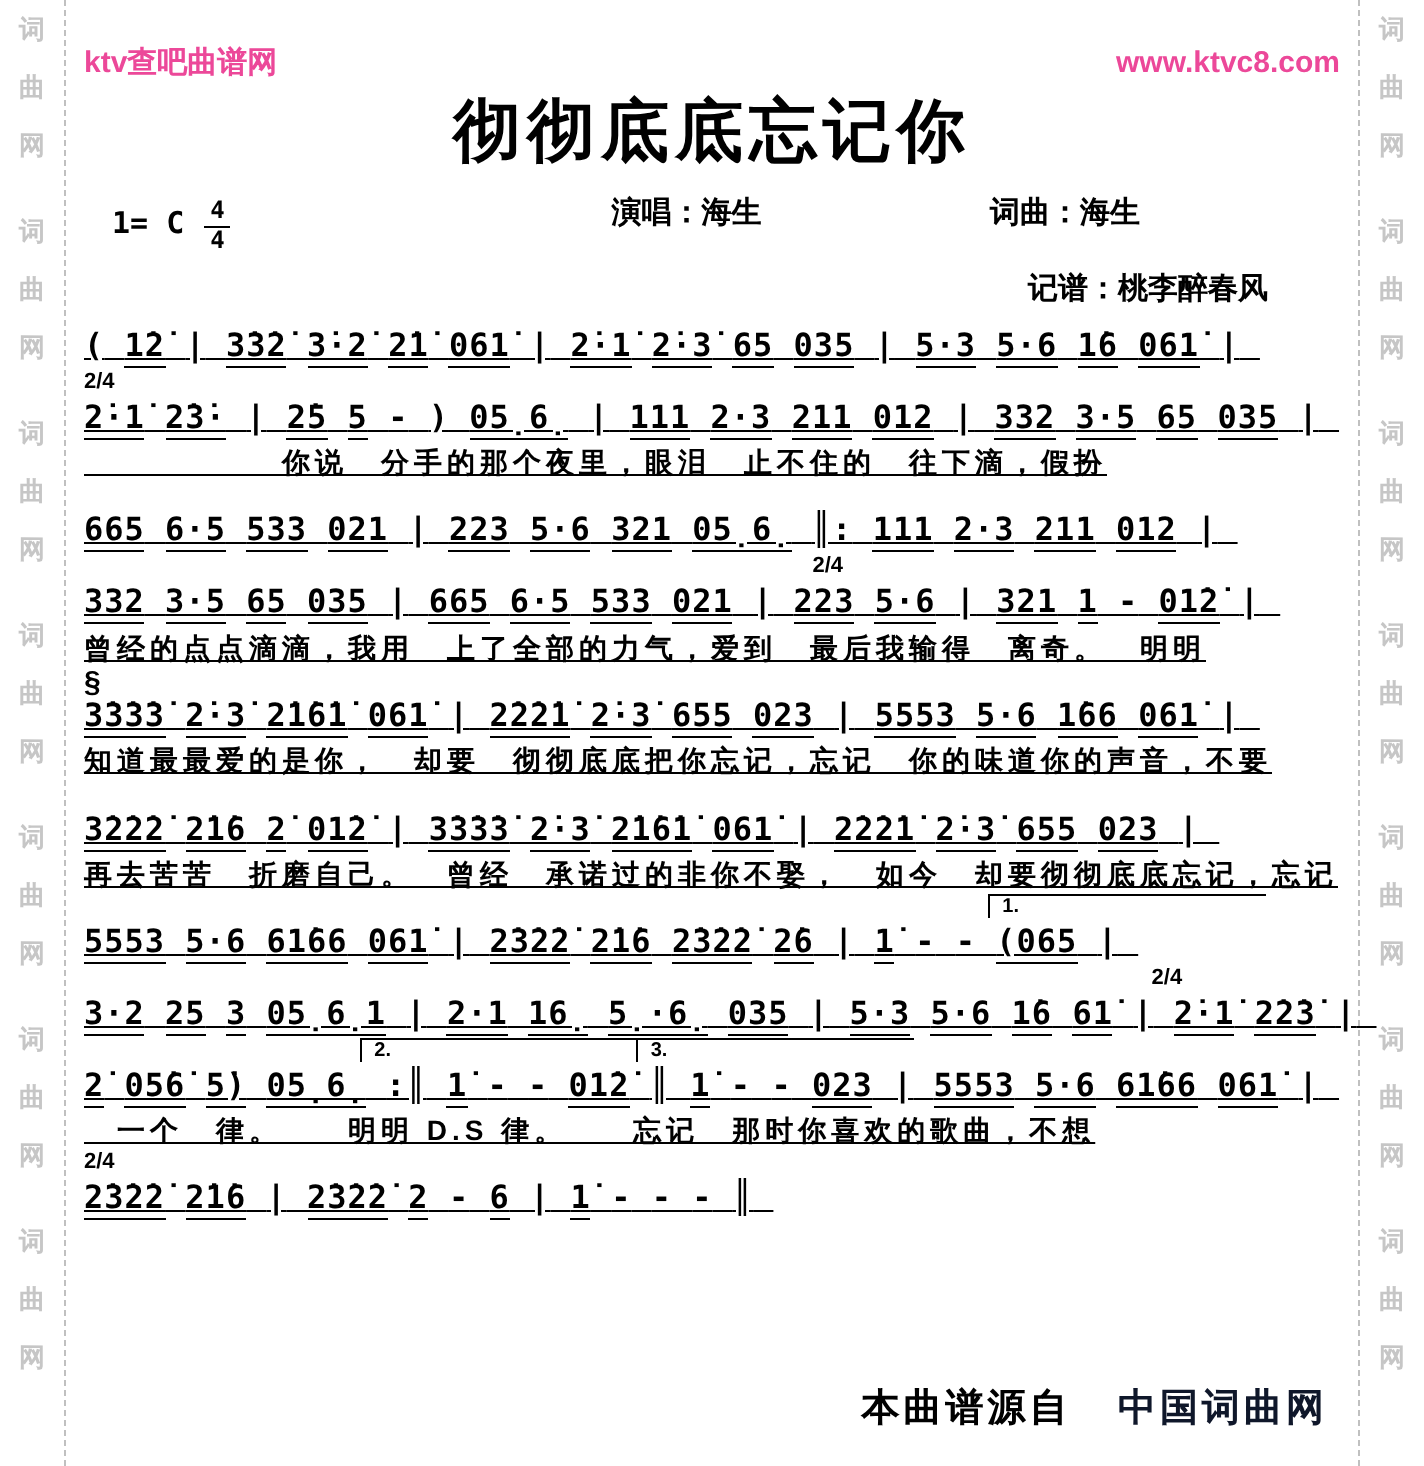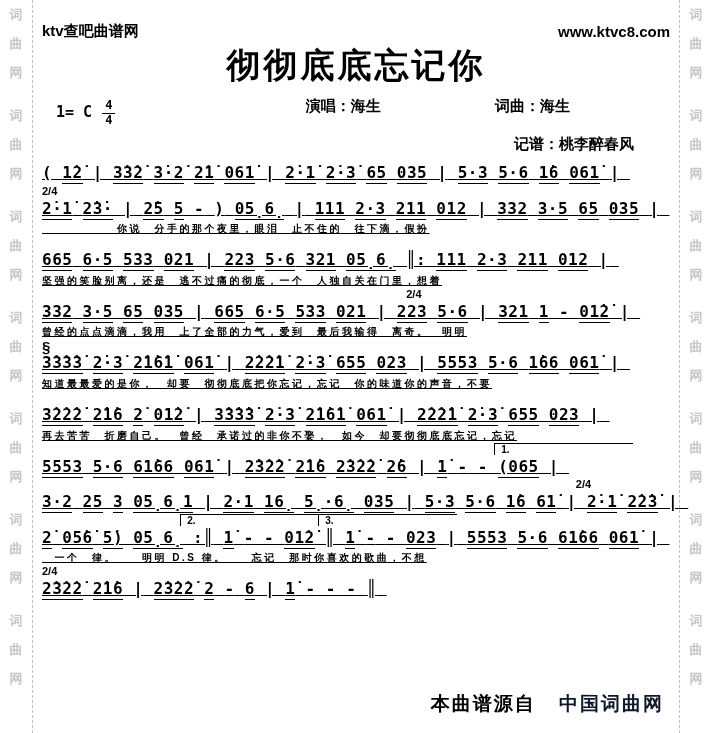--- a/index.html
+++ b/index.html
@@ -15,21 +15,21 @@
     color:#c6c6c6;font-size:13px;font-weight:bold;
   }
   .rail-left{left:0;border-right:1px dashed #c0c0c0;}
   .rail-right{right:0;border-left:1px dashed #c0c0c0;}
   .rail-char{line-height:1;margin-bottom:16px;}
   .rail-char:nth-child(3n){margin-bottom:30px;}
   
   .content{position:absolute;left:42px;right:42px;top:0;bottom:0;}
   .topbar{display:flex;justify-content:space-between;align-items:center;padding-top:22px;}
   .topbar a{font-size:15px;font-weight:bold;text-decoration:none;cursor:pointer;}
-  .green{color:#000000;}
+  .green{color:#ec4899;}
   h1.title{
     text-align:center;font-size:34px;margin:2px 0 0 0;letter-spacing:3px;font-weight:bold;
   }
   .meta{position:relative;height:58px;font-size:15px;font-weight:bold;}
   .keysig{position:absolute;left:14px;top:10px;font-family:"DejaVu Sans Mono",monospace;}
   .frac{display:inline-flex;flex-direction:column;align-items:center;vertical-align:middle;
         font-size:12px;line-height:1.05;margin-left:10px;}
   .frac .num{border-bottom:1.5px solid #000;padding:0 3px 1px;}
   .frac .den{padding:0 3px;}
   .performer{position:absolute;left:42%;top:8px;}
@@ -38,21 +38,21 @@
   
   #score{margin-top:2px;}
   .score-line{position:relative;padding-top:13px;margin-bottom:1px;text-decoration:underline;}
   .notation{
     font-family:"DejaVu Sans Mono",monospace;font-weight:bold;font-size:16px;
     white-space:pre;letter-spacing:0.5px;line-height:1.35;
   }
   .tok{padding-bottom:1px;}
   .tok.u{border-bottom:1.5px solid #000;}
   .lyrics{
-    font-size:10px;font-weight:bold;letter-spacing:2.5px;white-space:pre;
+    font-size:14px;font-weight:bold;letter-spacing:2.5px;white-space:pre;
     margin-top:3px;line-height:1.3;
   }
   .ann{position:absolute;top:0;font-size:11px;font-weight:bold;line-height:1.1;}
   .ann-segno{font-size:15px;}
   .ann-volta{border-top:1.5px solid #000;border-left:1.5px solid #000;
              width:132px;padding-left:6px;font-size:10px;}
   .ann[data-pos="start"]{left:0;}
   .ann[data-pos="p22"]{left:22%;}
   .ann[data-pos="p44"]{left:44%;}
   .ann[data-pos="p58"]{left:58%;}
@@ -142,21 +142,20 @@
       <div class="score-line">
         <div class="notation"><span class="tok">(</span> <span class="tok u">1̇2̇</span> <span class="tok">|</span> <span class="tok u">3̇3̇2̇</span> <span class="tok u">3̇·2̇</span> <span class="tok u">2̇1̇</span> <span class="tok u">061̇</span> <span class="tok">|</span> <span class="tok u">2̇·1̇</span> <span class="tok u">2̇·3̇</span> <span class="tok u">65</span> <span class="tok u">035</span> <span class="tok">|</span> <span class="tok u">5·3</span> <span class="tok u">5·6</span> <span class="tok u">1̇6</span> <span class="tok u">061̇</span> <span class="tok">|</span> </div>
       </div>
       <div class="score-line">
         <div class="ann ann-meter" data-pos="start">2/4</div>
         <div class="notation"><span class="tok u">2̇·1̇</span> <span class="tok u">2̇3̇·</span> <span class="tok">|</span> <span class="tok u">2̇5</span> <span class="tok u">5</span> <span class="tok">-</span> <span class="tok">)</span> <span class="tok u">05̣6̣</span> <span class="tok">|</span> <span class="tok u">111</span> <span class="tok u">2·3</span> <span class="tok u">211</span> <span class="tok u">012</span> <span class="tok">|</span> <span class="tok u">332</span> <span class="tok u">3·5</span> <span class="tok u">65</span> <span class="tok u">035</span> <span class="tok">|</span> </div>
         <div class="lyrics">　　　　　　你说　分手的那个夜里，眼泪　止不住的　往下滴，假扮</div>
       </div>
       <div class="score-line">
         <div class="notation"><span class="tok u">665</span> <span class="tok u">6·5</span> <span class="tok u">533</span> <span class="tok u">021</span> <span class="tok">|</span> <span class="tok u">223</span> <span class="tok u">5·6</span> <span class="tok u">321</span> <span class="tok u">05̣6̣</span> <span class="tok">║:</span> <span class="tok u">111</span> <span class="tok u">2·3</span> <span class="tok u">211</span> <span class="tok u">012</span> <span class="tok">|</span> </div>
-        <div class="lyrics">坚强的笑脸别离，还是　逃不过痛的彻底，一个　人独自关在门里，想着</div>
       </div>
       <div class="score-line">
         <div class="ann ann-meter" data-pos="p58">2/4</div>
         <div class="notation"><span class="tok u">332</span> <span class="tok u">3·5</span> <span class="tok u">65</span> <span class="tok u">035</span> <span class="tok">|</span> <span class="tok u">665</span> <span class="tok u">6·5</span> <span class="tok u">533</span> <span class="tok u">021</span> <span class="tok">|</span> <span class="tok u">223</span> <span class="tok u">5·6</span> <span class="tok">|</span> <span class="tok u">321</span> <span class="tok u">1</span> <span class="tok">-</span> <span class="tok u">01̇2̇</span> <span class="tok">|</span> </div>
         <div class="lyrics">曾经的点点滴滴，我用　上了全部的力气，爱到　最后我输得　离奇。　明明</div>
       </div>
       <div class="score-line">
         <div class="ann ann-segno" data-pos="start">§</div>
         <div class="notation"><span class="tok u">3̇3̇3̇3̇</span> <span class="tok u">2̇·3̇</span> <span class="tok u">2̇1̇6̇1̇</span> <span class="tok u">061̇</span> <span class="tok">|</span> <span class="tok u">2̇2̇2̇1̇</span> <span class="tok u">2̇·3̇</span> <span class="tok u">655</span> <span class="tok u">023</span> <span class="tok">|</span> <span class="tok u">5553</span> <span class="tok u">5·6</span> <span class="tok u">1̇66</span> <span class="tok u">061̇</span> <span class="tok">|</span> </div>
         <div class="lyrics">知道最最爱的是你，　却要　彻彻底底把你忘记，忘记　你的味道你的声音，不要</div>

